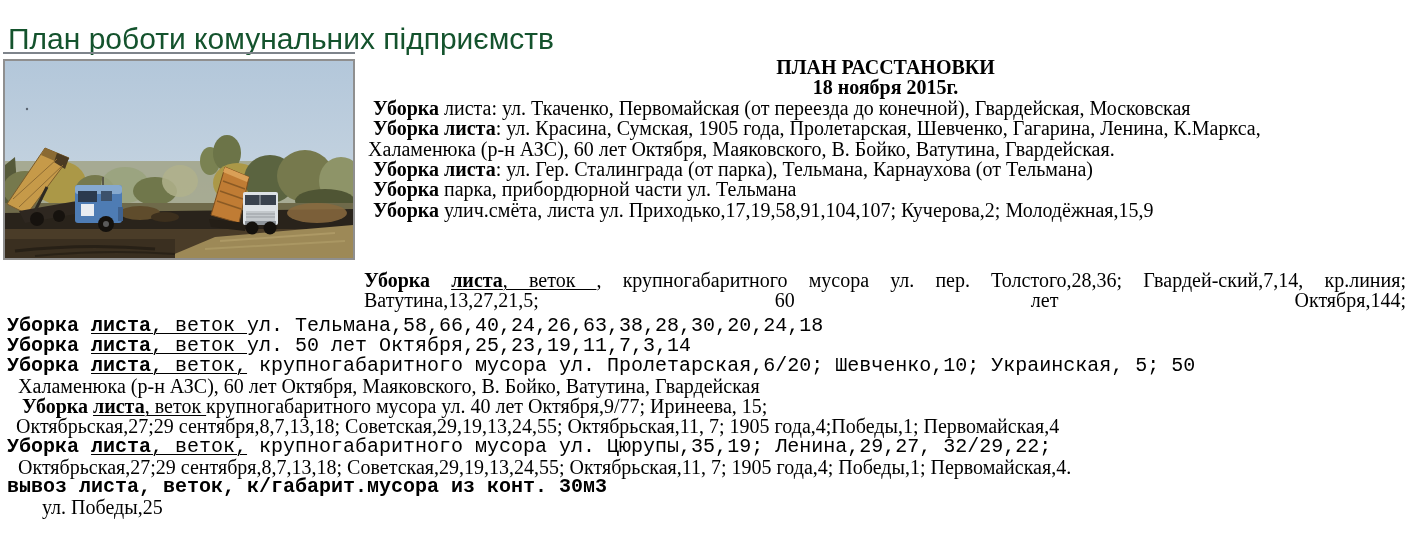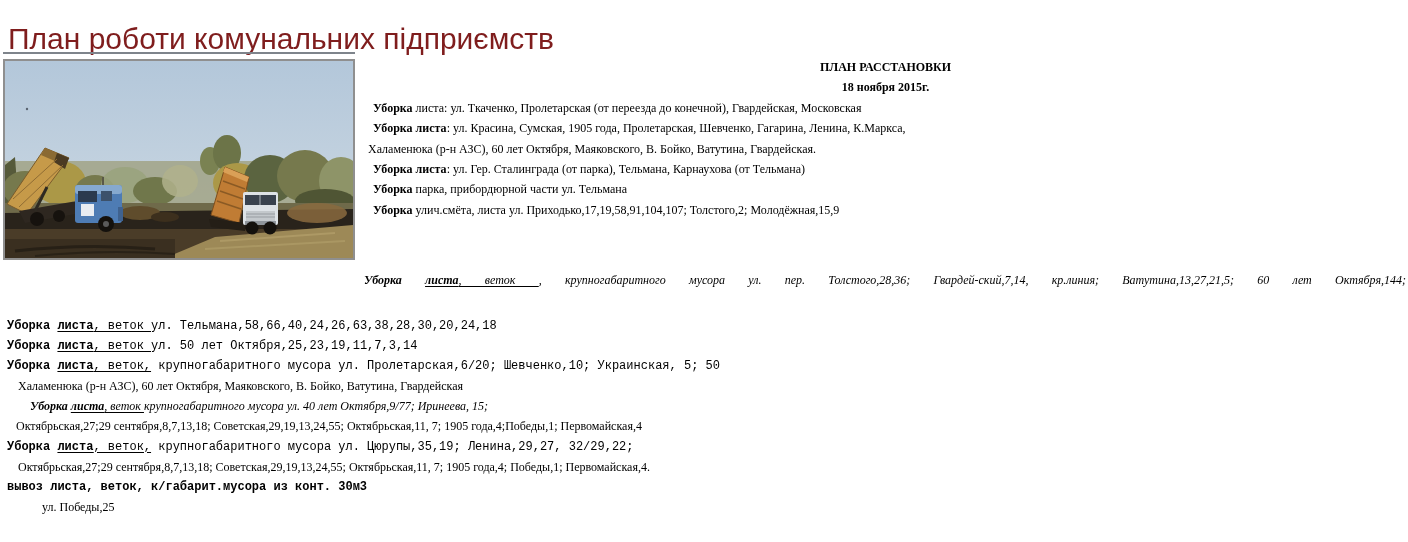--- a/index.html
+++ b/index.html
@@ -1,39 +1,39 @@
 <!DOCTYPE html>
 <html lang="uk"><head>
 <meta charset="utf-8">
 <style>
   html,body{margin:0;padding:0;background:#fff;}
   .page{position:relative;width:1408px;height:542px;background:#fff;overflow:hidden;
         font-family:"Liberation Serif",serif;color:#000;}
   .page-title{position:absolute;left:8px;top:2px;
         font-family:"Liberation Sans",sans-serif;font-size:30px;font-weight:400;
-        color:#7f1d1d;white-space:nowrap;}
+        color:#14532d;white-space:nowrap;}
   .top-rule{position:absolute;left:3px;top:52px;width:352px;height:2px;background:#7e848b;}
   .photo-frame{position:absolute;left:3px;top:59px;width:348px;height:197px;
         border:2px solid #8f8f8f;background:#b9cbdc;}
   .photo-frame svg{display:block;}
 
-  .doc{font-size:12px;line-height:20.4px;}
+  .doc{font-size:20px;line-height:20.4px;}
   .col-right{position:absolute;left:364px;top:57px;width:1043px;}
   .doc-header{text-align:center;font-weight:bold;}
   .doc-header .hline{white-space:nowrap;}
   .block-a{margin-top:0;}
   .block-a .line{white-space:nowrap;padding-left:9px;}
   .block-a .line.cont{padding-left:4px;}
   .para{position:absolute;left:364px;top:270px;width:1042px;}
-  .para .jline{text-align:justify;text-align-last:justify;font-style:italic;}
+  .para .jline{text-align:justify;text-align-last:justify;}
   .para .jline2{white-space:nowrap;}
   .block-b{position:absolute;left:3px;top:316px;width:1402px;}
   .block-b .line{white-space:nowrap;line-height:20.1px;}
   .i0{margin-left:0;} .i22{margin-left:4px;font-family:Liberation Mono, monospace;} .i15{margin-left:15px;}
-  .i19{margin-left:27px;font-style:italic;} .i13{margin-left:13px;} .i39{margin-left:39px;}
+  .i19{margin-left:19px;} .i13{margin-left:13px;} .i39{margin-left:39px;}
 
   .b{font-weight:bold;}
   .u{text-decoration:underline;text-decoration-thickness:1px;text-underline-offset:2px;}
 </style>
 </head>
 <body>
 
 <div class="page">
 
   <h1 class="page-title">План роботи комунальних підприємств</h1>
@@ -125,26 +125,26 @@
       </g>
     </svg>
   </div>
 
   <div class="col-right doc">
     <div class="doc-header">
       <div class="hline">ПЛАН РАССТАНОВКИ</div>
       <div class="hline">18 ноября 2015г.</div>
     </div>
     <div class="block-a">
-      <div class="line"><span class="b">Уборка</span><span> листа: ул. Ткаченко, Пролетарская (от переезда до конечной), Гвардейская, Московская</span></div>
+      <div class="line"><span class="b">Уборка</span><span> листа: ул. Ткаченко, Первомайская (от переезда до конечной), Гвардейская, Московская</span></div>
       <div class="line"><span class="b">Уборка листа</span><span>: ул. Красина, Сумская, 1905 года, Пролетарская, Шевченко, Гагарина, Ленина, К.Маркса,</span></div>
       <div class="line cont"><span>Халаменюка (р-н АЗС), 60 лет Октября, Маяковского, В. Бойко, Ватутина, Гвардейская.</span></div>
       <div class="line"><span class="b">Уборка листа</span><span>: ул. Гер. Сталинграда (от парка), Тельмана, Карнаухова (от Тельмана)</span></div>
       <div class="line"><span class="b">Уборка</span><span> парка, прибордюрной части ул. Тельмана</span></div>
-      <div class="line"><span class="b">Уборка</span><span> улич.смёта, листа ул. Приходько,17,19,58,91,104,107; Толстого,2; Молодёжная,15,9</span></div>
+      <div class="line"><span class="b">Уборка</span><span> улич.смёта, листа ул. Приходько,17,19,58,91,104,107; Кучерова,2; Молодёжная,15,9</span></div>
     </div>
   </div>
 
   <div class="para doc">
     <div class="jline"><span class="b">Уборка </span><span class="b u">листа</span><span class="u">, веток </span><span>, крупногабаритного мусора ул. пер. Толстого,28,36; Гвардей-ский,7,14, кр.линия; Ватутина,13,27,21,5; 60 лет Октября,144;</span></div>
   </div>
 
   <div class="block-b doc">
     <div class="line i22"><span class="b">Уборка </span><span class="b u">листа</span><span class="u">, веток </span><span>ул. Тельмана,58,66,40,24,26,63,38,28,30,20,24,18</span></div>
     <div class="line i22"><span class="b">Уборка </span><span class="b u">листа</span><span class="u">, веток </span><span>ул. 50 лет Октября,25,23,19,11,7,3,14</span></div>

